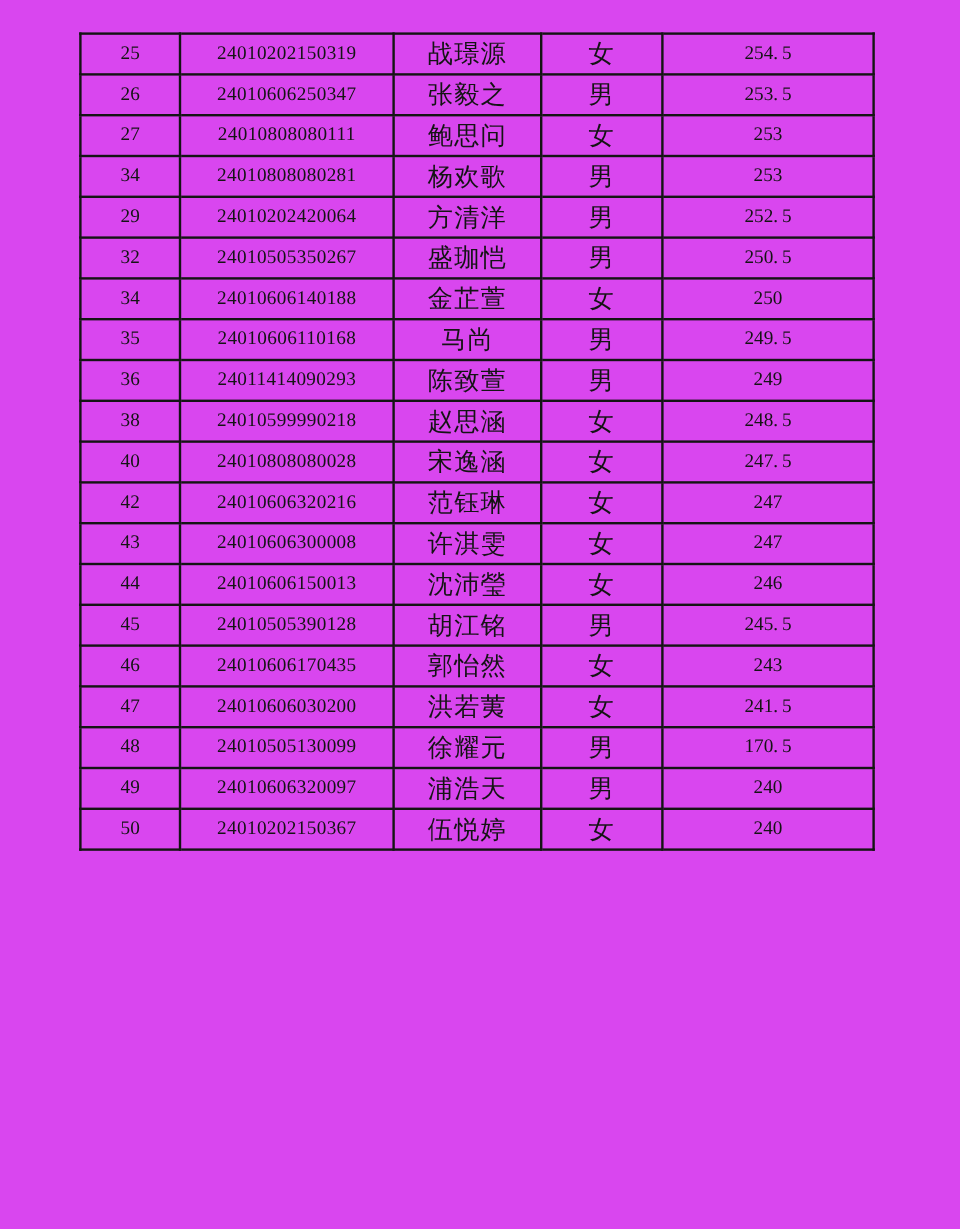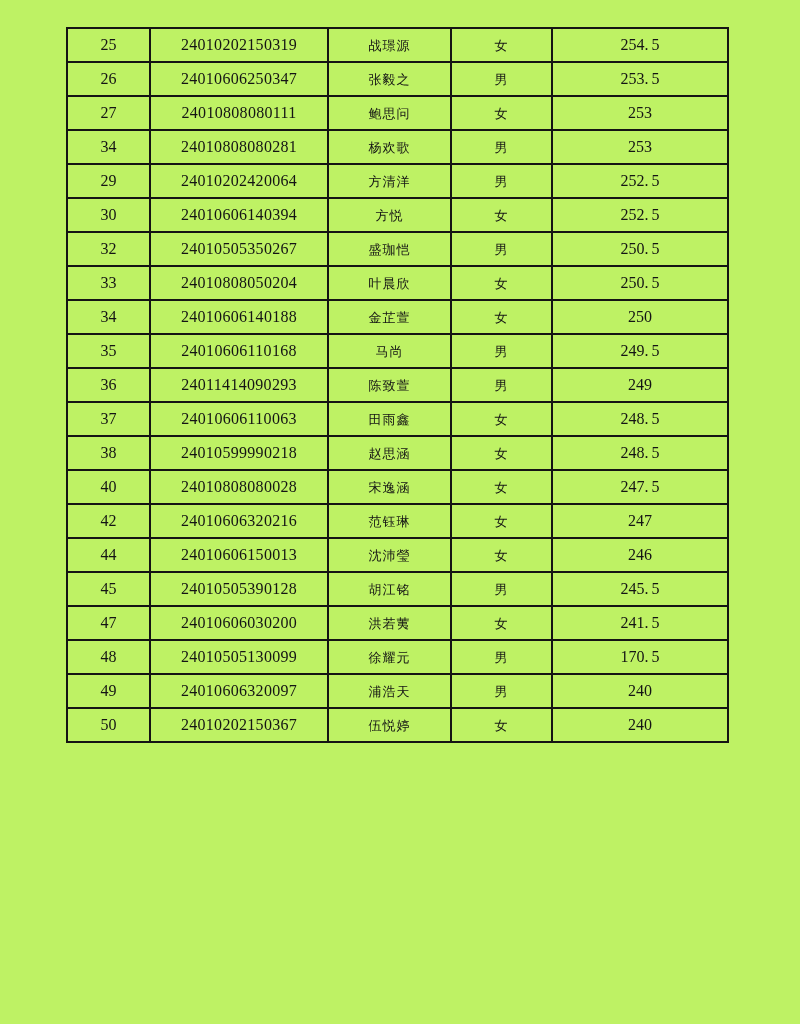--- a/index.html
+++ b/index.html
@@ -4,21 +4,21 @@
 <style>
   html, body {
     margin: 0;
     padding: 0;
     background: #ffffff;
   }
   .page {
     position: relative;
     width: 800px;
     height: 1024px;
-    background: #bef264;
+    background: #d946ef;
     overflow: hidden;
     font-family: "Liberation Serif", "DejaVu Serif", serif;
     color: #141414;
   }
   table.score-table {
     position: absolute;
     left: 66px;
     top: 27px;
     width: 661px;
     border-collapse: collapse;
@@ -40,21 +40,21 @@
     line-height: 1;
     white-space: nowrap;
     overflow: hidden;
   }
   td.cell-no, td.cell-id, td.cell-score {
     font-family: "Liberation Serif", "DejaVu Serif", serif;
     font-size: 16px;
   }
   td.cell-id { letter-spacing: 0.3px; }
   td.cell-name, td.cell-gender {
-    font-size: 13px;
+    font-size: 21px;
     letter-spacing: 1px;
   }
 </style>
 </head>
 <body>
 
 <div class="page">
   <table class="score-table">
     <colgroup>
       <col class="c-no">
@@ -98,44 +98,30 @@
         </tr>
 
         <tr>
           <td class="cell-no">29</td>
           <td class="cell-id">24010202420064</td>
           <td class="cell-name">方清洋</td>
           <td class="cell-gender">男</td>
           <td class="cell-score">252. 5</td>
         </tr>
 
-        <tr>
-          <td class="cell-no">30</td>
-          <td class="cell-id">24010606140394</td>
-          <td class="cell-name">方悦</td>
-          <td class="cell-gender">女</td>
-          <td class="cell-score">252. 5</td>
-        </tr>
 
 
         <tr>
           <td class="cell-no">32</td>
           <td class="cell-id">24010505350267</td>
           <td class="cell-name">盛珈恺</td>
           <td class="cell-gender">男</td>
           <td class="cell-score">250. 5</td>
         </tr>
 
-        <tr>
-          <td class="cell-no">33</td>
-          <td class="cell-id">24010808050204</td>
-          <td class="cell-name">叶晨欣</td>
-          <td class="cell-gender">女</td>
-          <td class="cell-score">250. 5</td>
-        </tr>
 
         <tr>
           <td class="cell-no">34</td>
           <td class="cell-id">24010606140188</td>
           <td class="cell-name">金芷萱</td>
           <td class="cell-gender">女</td>
           <td class="cell-score">250</td>
         </tr>
 
         <tr>
@@ -147,27 +133,20 @@
         </tr>
 
         <tr>
           <td class="cell-no">36</td>
           <td class="cell-id">24011414090293</td>
           <td class="cell-name">陈致萱</td>
           <td class="cell-gender">男</td>
           <td class="cell-score">249</td>
         </tr>
 
-        <tr>
-          <td class="cell-no">37</td>
-          <td class="cell-id">24010606110063</td>
-          <td class="cell-name">田雨鑫</td>
-          <td class="cell-gender">女</td>
-          <td class="cell-score">248. 5</td>
-        </tr>
 
         <tr>
           <td class="cell-no">38</td>
           <td class="cell-id">24010599990218</td>
           <td class="cell-name">赵思涵</td>
           <td class="cell-gender">女</td>
           <td class="cell-score">248. 5</td>
         </tr>
 
 
@@ -181,37 +160,51 @@
 
 
         <tr>
           <td class="cell-no">42</td>
           <td class="cell-id">24010606320216</td>
           <td class="cell-name">范钰琳</td>
           <td class="cell-gender">女</td>
           <td class="cell-score">247</td>
         </tr>
 
+        <tr>
+          <td class="cell-no">43</td>
+          <td class="cell-id">24010606300008</td>
+          <td class="cell-name">许淇雯</td>
+          <td class="cell-gender">女</td>
+          <td class="cell-score">247</td>
+        </tr>
 
         <tr>
           <td class="cell-no">44</td>
           <td class="cell-id">24010606150013</td>
           <td class="cell-name">沈沛瑩</td>
           <td class="cell-gender">女</td>
           <td class="cell-score">246</td>
         </tr>
 
         <tr>
           <td class="cell-no">45</td>
           <td class="cell-id">24010505390128</td>
           <td class="cell-name">胡江铭</td>
           <td class="cell-gender">男</td>
           <td class="cell-score">245. 5</td>
         </tr>
 
+        <tr>
+          <td class="cell-no">46</td>
+          <td class="cell-id">24010606170435</td>
+          <td class="cell-name">郭怡然</td>
+          <td class="cell-gender">女</td>
+          <td class="cell-score">243</td>
+        </tr>
 
         <tr>
           <td class="cell-no">47</td>
           <td class="cell-id">24010606030200</td>
           <td class="cell-name">洪若荑</td>
           <td class="cell-gender">女</td>
           <td class="cell-score">241. 5</td>
         </tr>
 
         <tr>

